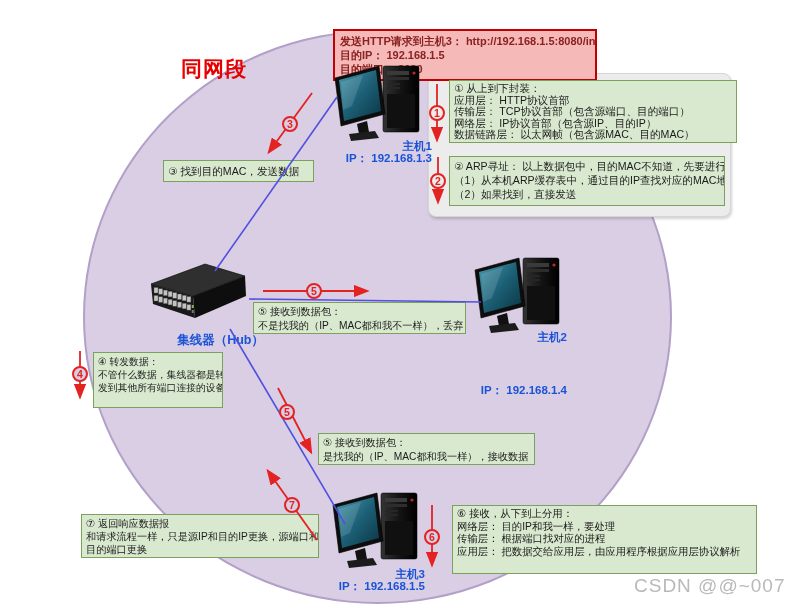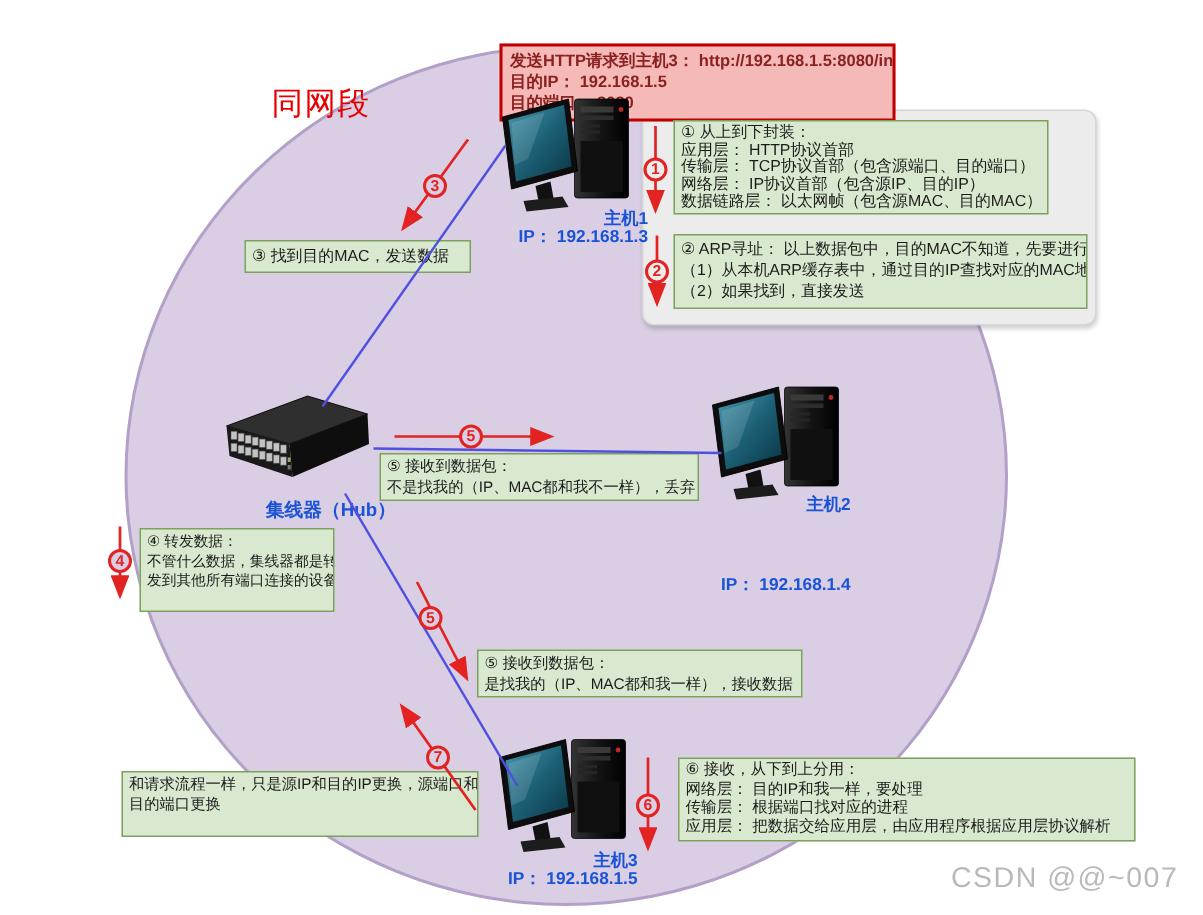--- a/index.html
+++ b/index.html
@@ -22,43 +22,43 @@
     position:absolute;box-sizing:border-box;background:#d9e9cf;border:1px solid #7da05f;
     color:#1b1b1b;padding:2px 4px;font-size:10.5px;line-height:13px;
     white-space:nowrap;overflow:hidden;z-index:4;
   }
   .redbox{
     position:absolute;box-sizing:border-box;left:333px;top:29px;width:264px;height:52px;
     background:#f5b9b8;border:2px solid #c00000;color:#8b2121;padding:3px 5px;
     font-size:11px;line-height:14.2px;white-space:nowrap;overflow:hidden;z-index:4;font-weight:bold;
   }
   .seg{
-    position:absolute;left:181px;top:55px;color:#e60000;font-size:21px;font-weight:normal;
+    position:absolute;left:181px;top:55px;color:#e60000;font-size:21px;font-weight:bold;
     letter-spacing:1px;z-index:4;
   }
   .bluelabel{
     position:absolute;color:#1a53d8;font-weight:bold;font-size:11.5px;
     text-align:right;width:110px;z-index:4;line-height:12px;
   }
   .hublabel{width:125px;font-size:12.5px;}
   .step{
     position:absolute;box-sizing:border-box;width:16px;height:16px;border:2px solid #e32222;
     border-radius:50%;color:#e32222;font-size:10.5px;font-weight:bold;text-align:center;
     line-height:12px;background:#d9cee3;z-index:6;
   }
   .step.on-panel{background:#ececec;}
   .wm{position:absolute;left:634px;top:575px;color:#b9b9b9;font-size:19px;letter-spacing:1px;z-index:4;}
   
-  #n1{left:449px;top:80px;width:250px;height:63px;font-size:10.6px;line-height:11.6px;}
+  #n1{left:449px;top:80px;width:288px;height:63px;font-size:10.6px;line-height:11.6px;}
   #n2{left:449px;top:156px;width:276px;height:50px;font-size:10.6px;line-height:14.2px;}
   #n3{left:163px;top:160px;width:151px;height:22px;line-height:16px;font-size:10.6px;}
   #n4{left:93px;top:352px;width:130px;height:56px;font-size:9.8px;line-height:13px;}
   #n5a{left:253px;top:302px;width:213px;height:32px;font-size:10.2px;line-height:13.5px;}
   #n5b{left:318px;top:433px;width:217px;height:32px;font-size:10.2px;line-height:13.5px;}
-  #n6{left:452px;top:505px;width:305px;height:56px;font-size:10.4px;line-height:12.6px;}
+  #n6{left:452px;top:505px;width:305px;height:69px;font-size:10.4px;line-height:12.6px;}
   #n7{left:81px;top:514px;width:238px;height:44px;font-size:10.2px;line-height:13px;}
 </style>
 </head>
 <body>
 
 <div class="stage">
 
   <div class="ellipse"></div>
 
   <div class="panel"></div>
@@ -129,20 +129,21 @@
   </div>
 
   <div class="note" id="n6">
     <div>⑥ 接收，从下到上分用：</div>
     <div>网络层： 目的IP和我一样，要处理</div>
     <div>传输层： 根据端口找对应的进程</div>
     <div>应用层： 把数据交给应用层，由应用程序根据应用层协议解析</div>
   </div>
 
   <div class="note" id="n7">
+    <div>⑦ 返回响应数据报</div>
     <div>和请求流程一样，只是源IP和目的IP更换，源端口和</div>
     <div>目的端口更换</div>
   </div>
 
   <div class="step on-panel" style="left:429px;top:105px;">1</div>
   <div class="step on-panel" style="left:430px;top:173px;">2</div>
   <div class="step" style="left:282px;top:116px;">3</div>
   <div class="step" style="left:72px;top:366px;">4</div>
   <div class="step" style="left:306px;top:283px;">5</div>
   <div class="step" style="left:279px;top:404px;">5</div>

